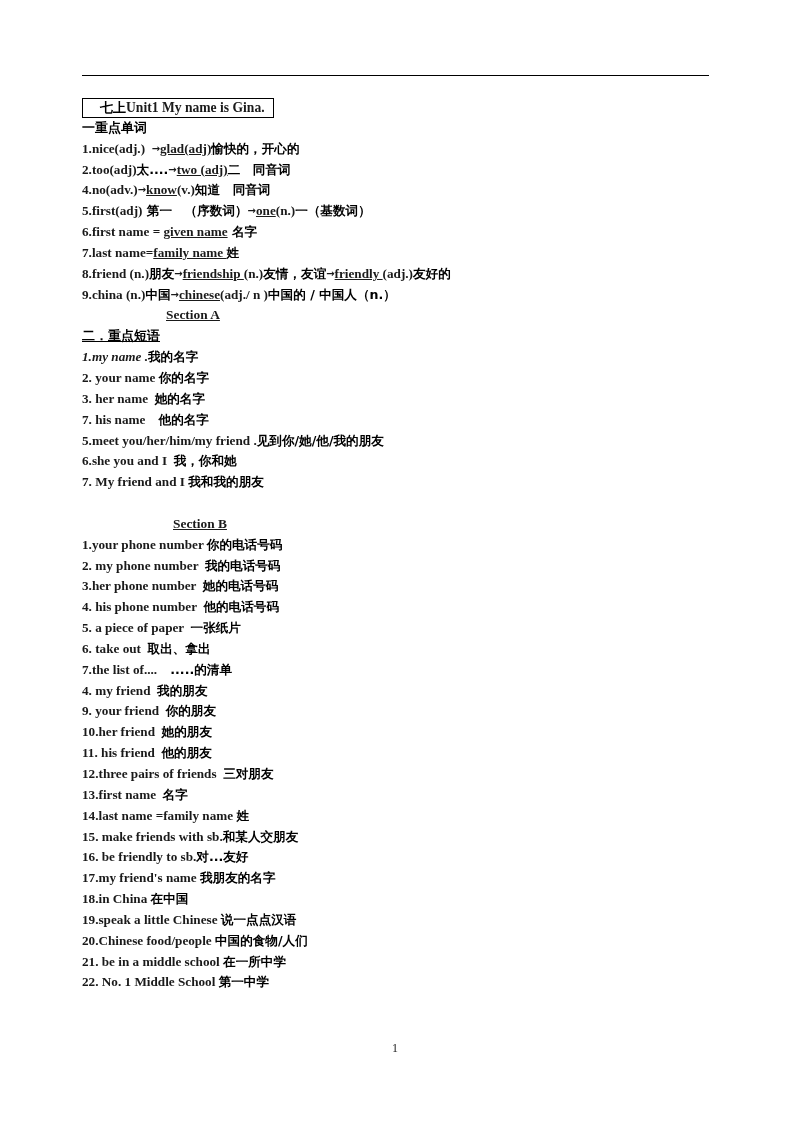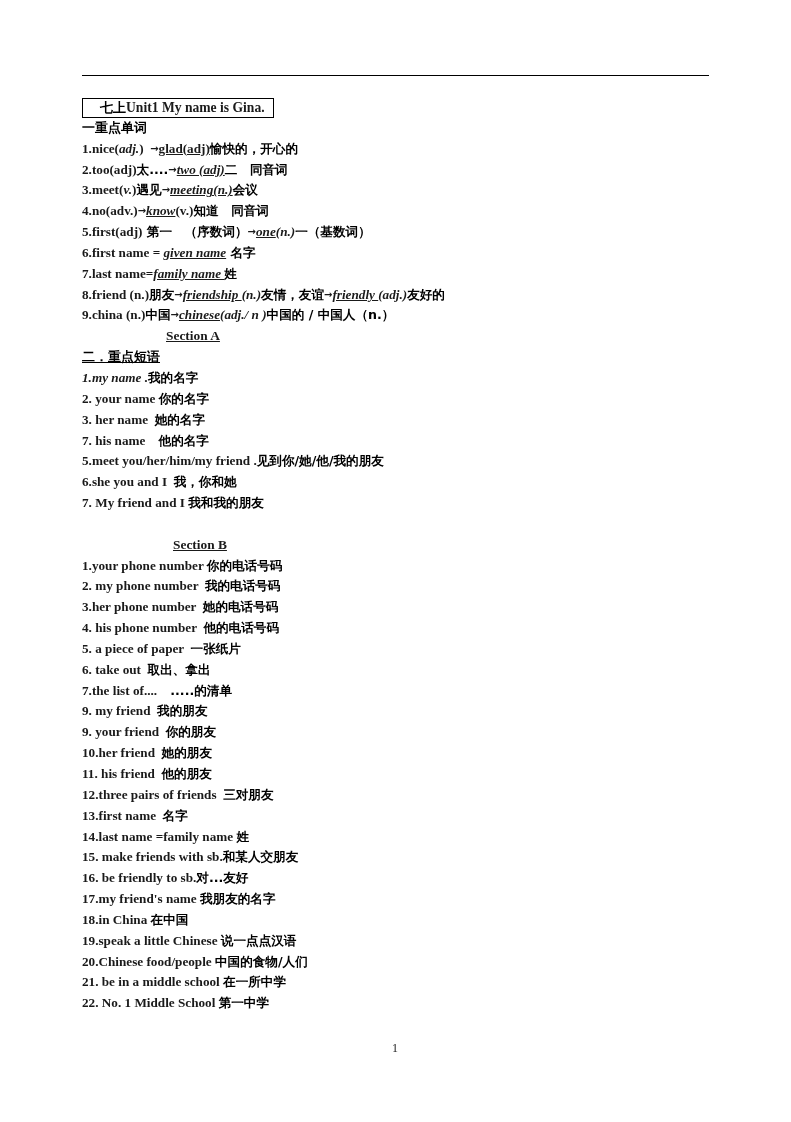--- a/index.html
+++ b/index.html
@@ -47,21 +47,21 @@
       display: inline-block;
       border: 1.2px solid #000;
       padding: 0 8px 0 17px;
       height: 18px;
       line-height: 18px;
       font-size: 13.6px;
       margin-top: 1px;
     }
     .title-box .cn { font-size: 13px; }
     .u { text-decoration: underline; }
-    .i { font-style: italic; }
+    .i { }
     .arrow {
       font-family: "DejaVu Sans", sans-serif;
       font-size: 10px;
       font-weight: bold;
       position: relative;
       top: -1px;
     }
     .section-heading {
       padding-left: 84px;
       text-decoration: underline;
@@ -97,23 +97,20 @@
 
   <div class="line">
     <span>1.</span><span>nice(</span><span class="i">adj.</span><span>)</span>
     &nbsp;<span class="arrow">→</span><span class="u">glad(adj)</span><span class="cn">愉快的，开心的</span>
   </div>
 
   <div class="line">
     <span>2.</span><span>too(adj)</span><span class="cn">太....</span><span class="arrow">→</span><span class="u i">two (adj)</span><span class="cn">二　同音词</span>
   </div>
 
-  <div class="line">
-    <span>3.</span><span>meet(</span><span class="i">v.</span><span>)</span><span class="cn">遇见</span><span class="arrow">→</span><span class="u i">meeting(n.)</span><span class="cn">会议</span>
-  </div>
 
   <div class="line">
     <span>4.</span><span>no(adv.)</span><span class="arrow">→</span><span class="u i">know</span><span>(v.)</span><span class="cn">知道　同音词</span>
   </div>
 
   <div class="line">
     <span>5.</span><span>first(adj)</span><span class="cn"> 第一　（序数词）</span><span class="arrow">→</span><span class="u i">one</span><span class="i">(n.)</span><span class="cn">一（基数词）</span>
   </div>
 
   <div class="line">
@@ -153,21 +150,21 @@
   <div class="line section-heading b">Section B</div>
 
   <div id="section-b-list">
       <div class="line"><span style="white-space: pre;">1.your phone number </span><span class="cn">你的电话号码</span></div>
       <div class="line"><span style="white-space: pre;">2. my phone number  </span><span class="cn">我的电话号码</span></div>
       <div class="line"><span style="white-space: pre;">3.her phone number  </span><span class="cn">她的电话号码</span></div>
       <div class="line"><span style="white-space: pre;">4. his phone number  </span><span class="cn">他的电话号码</span></div>
       <div class="line"><span style="white-space: pre;">5. a piece of paper  </span><span class="cn">一张纸片</span></div>
       <div class="line"><span style="white-space: pre;">6. take out  </span><span class="cn">取出、拿出</span></div>
       <div class="line"><span style="white-space: pre; margin-top: 32px;">7.the list of....    </span><span class="cn">.....的清单</span></div>
-      <div class="line"><span style="white-space: pre;">9. my friend  </span><span class="cn">我的朋友</span></div>
+      <div class="line"><span style="white-space: pre;">4. my friend  </span><span class="cn">我的朋友</span></div>
       <div class="line"><span style="white-space: pre;">9. your friend  </span><span class="cn">你的朋友</span></div>
       <div class="line"><span style="white-space: pre;">10.her friend  </span><span class="cn">她的朋友</span></div>
       <div class="line"><span style="white-space: pre;">11. his friend  </span><span class="cn">他的朋友</span></div>
       <div class="line"><span style="white-space: pre;">12.three pairs of friends  </span><span class="cn">三对朋友</span></div>
       <div class="line"><span style="white-space: pre;">13.first name  </span><span class="cn">名字</span></div>
       <div class="line"><span style="white-space: pre;">14.last name =family name </span><span class="cn">姓</span></div>
       <div class="line"><span style="white-space: pre;">15. make friends with sb.</span><span class="cn">和某人交朋友</span></div>
       <div class="line"><span style="white-space: pre;">16. be friendly to sb.</span><span class="cn">对...友好</span></div>
       <div class="line"><span style="white-space: pre;">17.my friend's name </span><span class="cn">我朋友的名字</span></div>
       <div class="line"><span style="white-space: pre;">18.in China </span><span class="cn">在中国</span></div>

